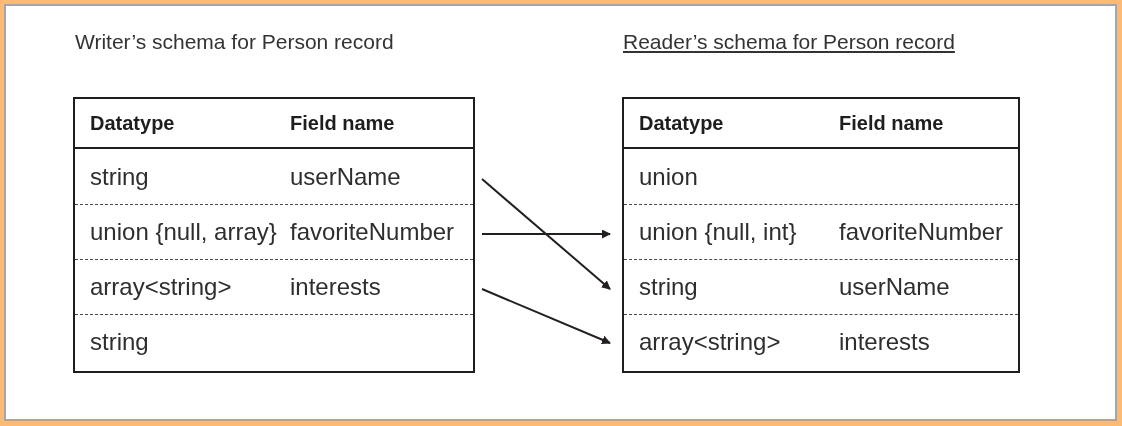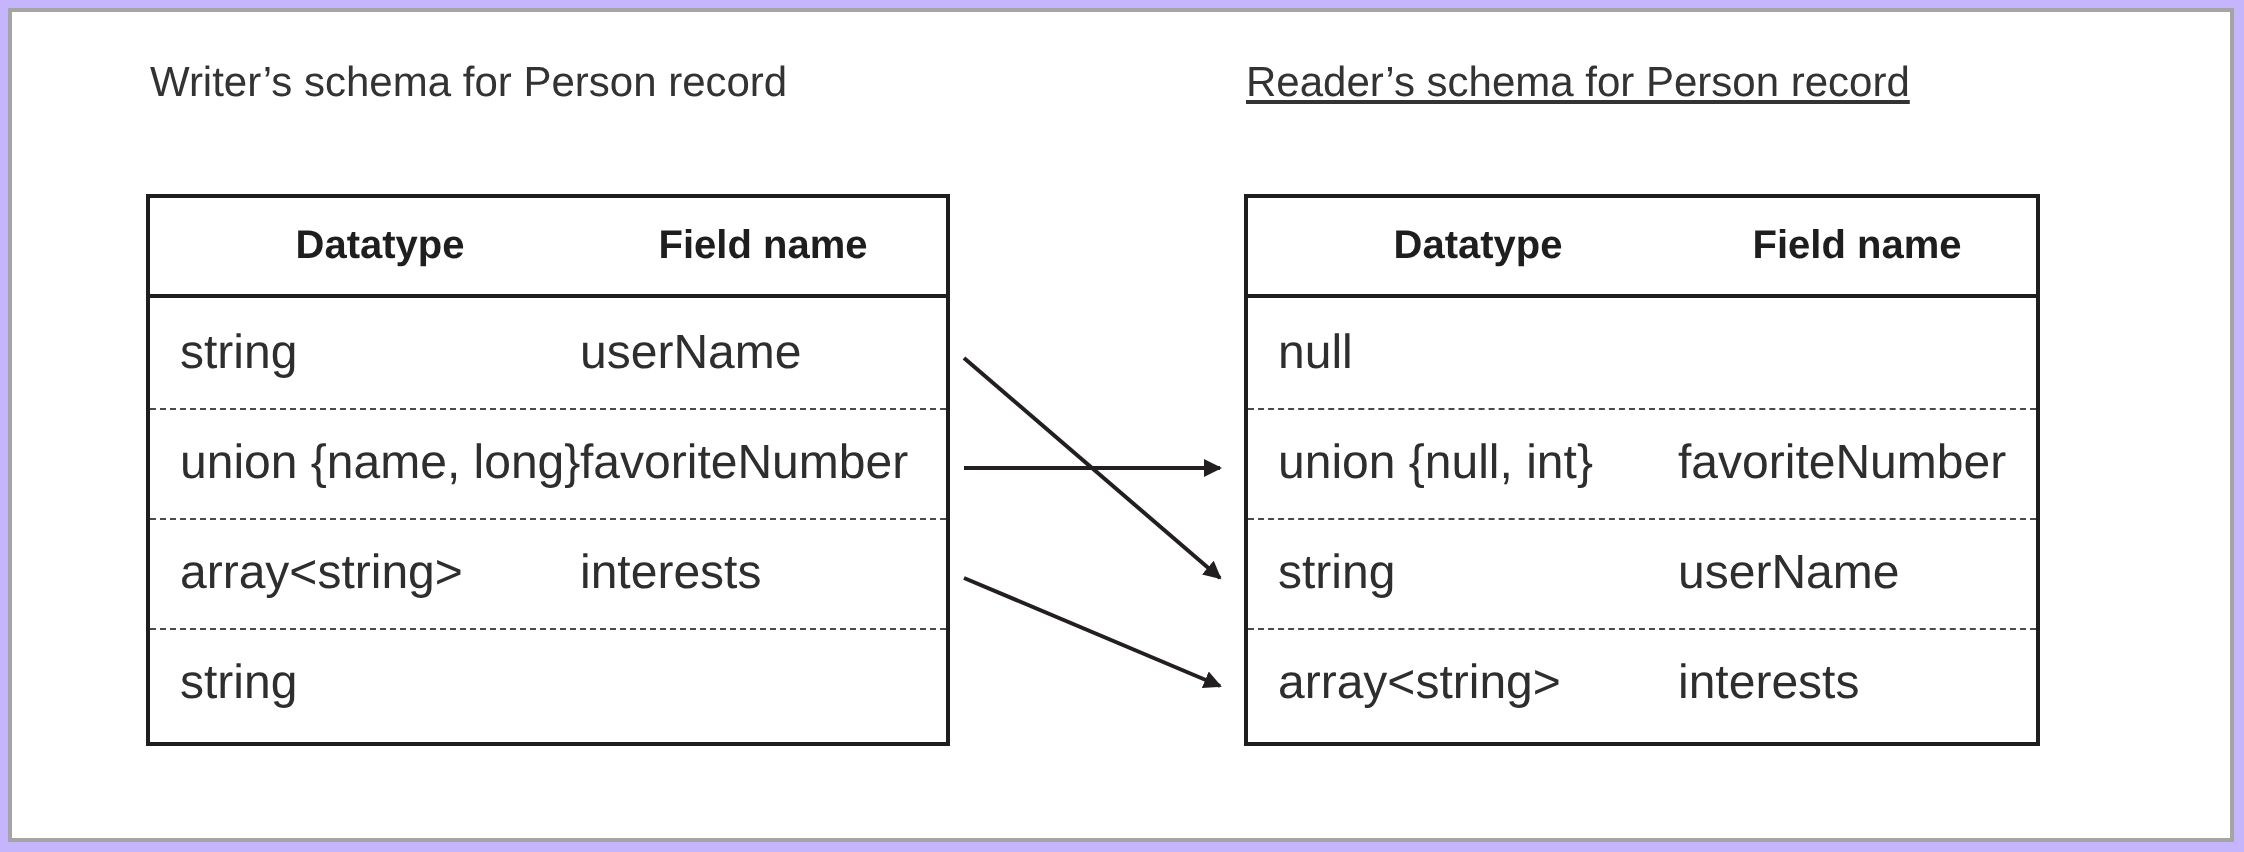--- a/index.html
+++ b/index.html
@@ -2,21 +2,21 @@
 <html><head>
 <meta charset="utf-8">
 <style>
   html, body { margin: 0; padding: 0; background: #ffffff; }
   body { font-family: "Liberation Sans", "DejaVu Sans", sans-serif; color: #2b2b2b; }
 
   .canvas {
     position: relative;
     width: 1122px;
     height: 426px;
-    background: #c4b5fd;
+    background: #fdba74;
     overflow: hidden;
   }
 
   .frame {
     position: absolute;
     left: 4px; top: 4px; right: 5px; bottom: 5px;
     border: 2px solid #a5a5a5;
     background: #ffffff;
   }
 
@@ -47,21 +47,20 @@
   .t-header {
     height: 50px;
     display: flex;
     align-items: center;
     border-bottom: 2px solid #1e1e1e;
     font-weight: 700;
     font-size: 20px;
     padding-left: 15px;
     box-sizing: border-box;
     color: #1e1e1e;
-    text-align: center;
   }
   .t-row {
     height: 55px;
     display: flex;
     align-items: center;
     font-size: 24px;
     padding-left: 15px;
     box-sizing: border-box;
     color: #2e2e2e;
   }
@@ -89,39 +88,39 @@
   <div class="schema-table writer-table">
     <div class="t-header">
       <span class="cell-dt">Datatype</span>
       <span class="cell-fn">Field name</span>
     </div>
     <div class="t-row">
       <span class="cell-dt">string</span>
       <span class="cell-fn">userName</span>
     </div>
     <div class="t-row">
-      <span class="cell-dt">union {name, long}</span>
+      <span class="cell-dt">union {null, array}</span>
       <span class="cell-fn">favoriteNumber</span>
     </div>
     <div class="t-row">
       <span class="cell-dt">array&lt;string&gt;</span>
       <span class="cell-fn">interests</span>
     </div>
     <div class="t-row">
       <span class="cell-dt">string</span>
     </div>
   </div>
 
   <div class="schema-table reader-table">
     <div class="t-header">
       <span class="cell-dt">Datatype</span>
       <span class="cell-fn">Field name</span>
     </div>
     <div class="t-row">
-      <span class="cell-dt">null</span>
+      <span class="cell-dt">union</span>
     </div>
     <div class="t-row">
       <span class="cell-dt">union {null, int}</span>
       <span class="cell-fn">favoriteNumber</span>
     </div>
     <div class="t-row">
       <span class="cell-dt">string</span>
       <span class="cell-fn">userName</span>
     </div>
     <div class="t-row">

